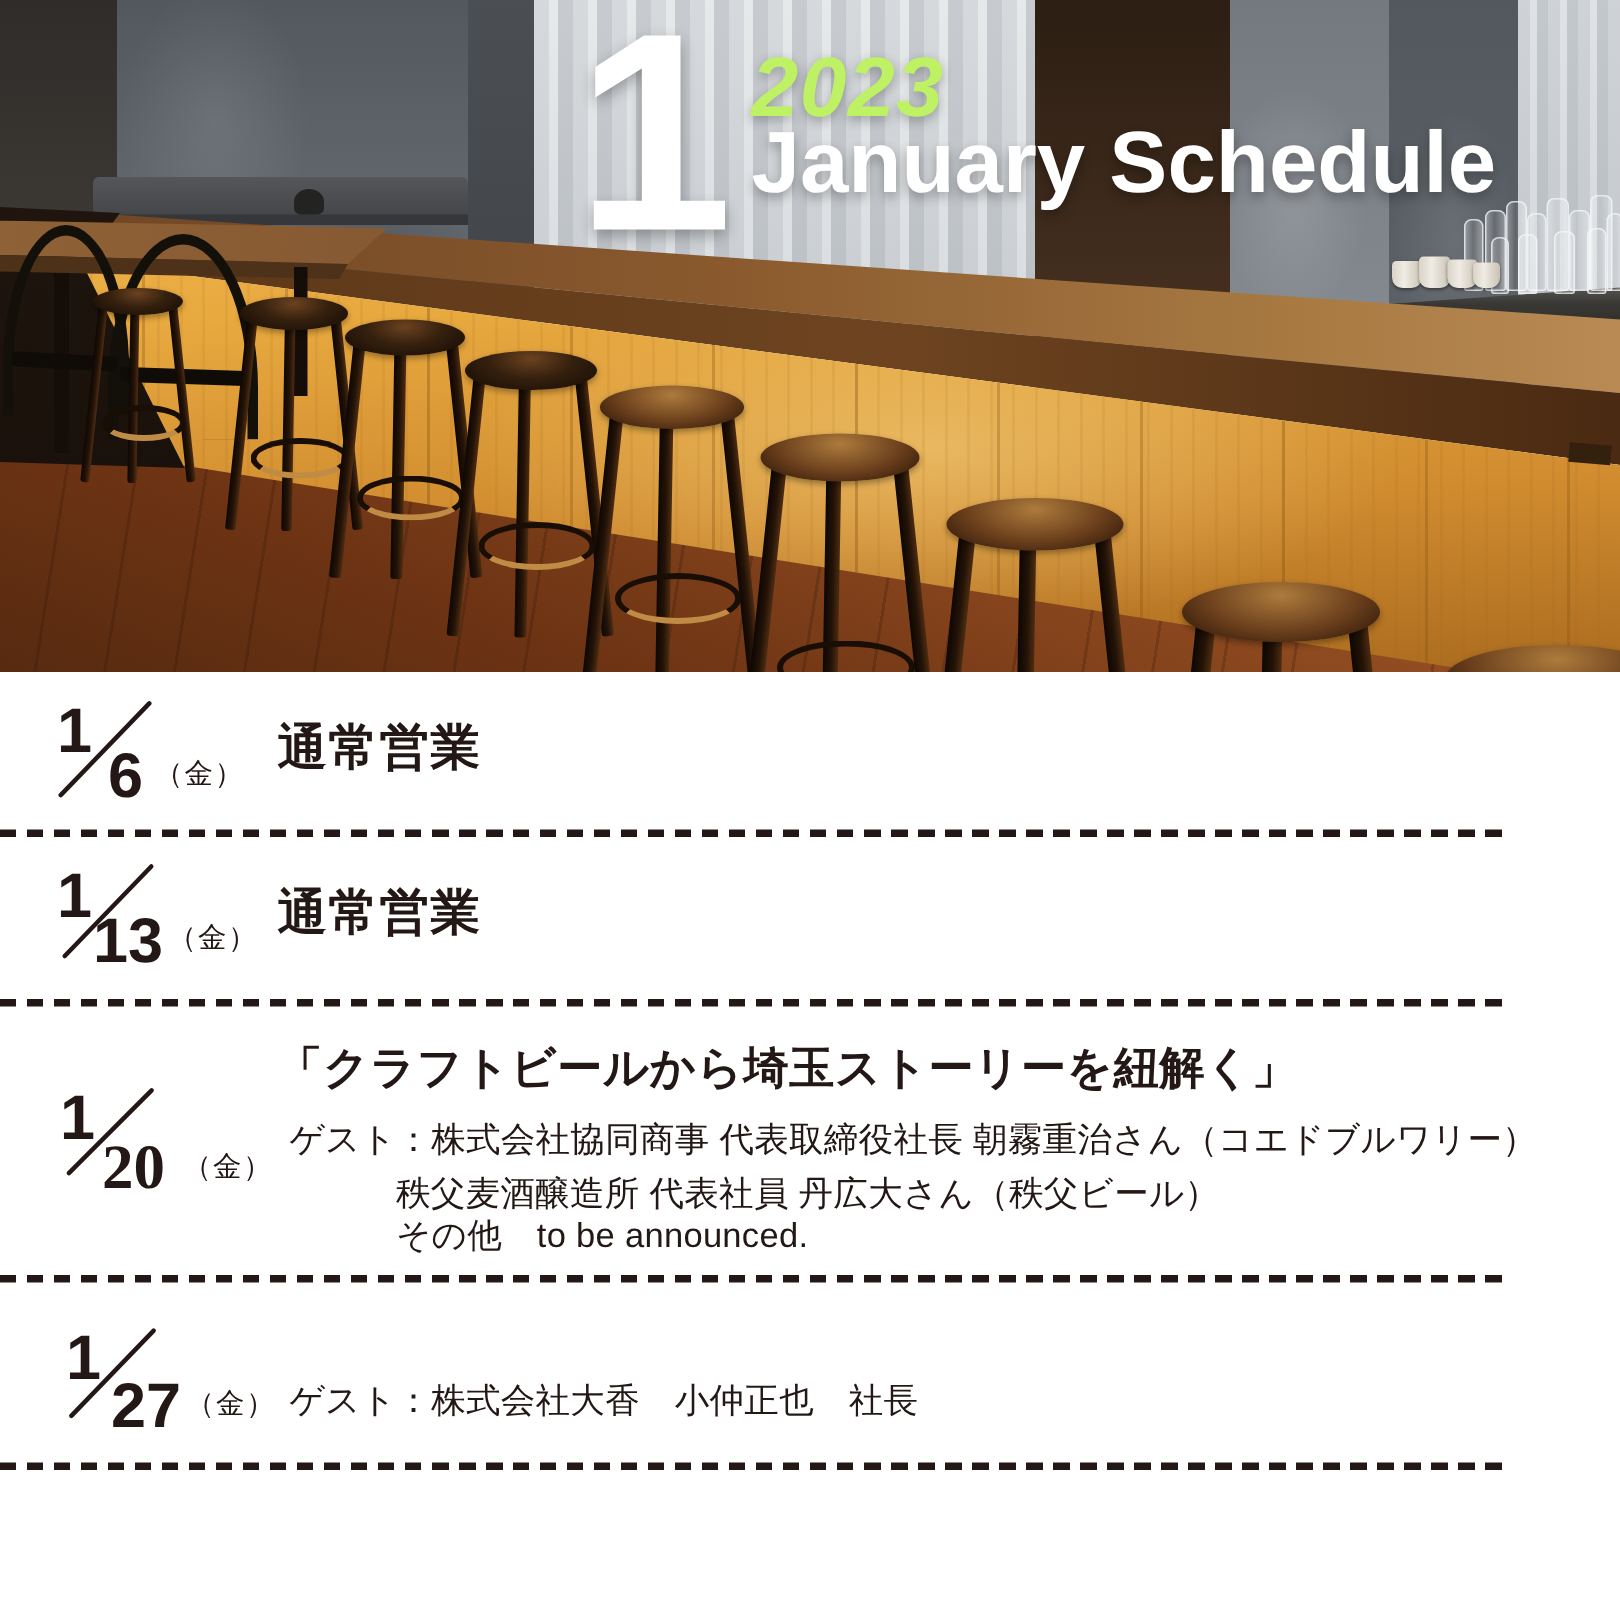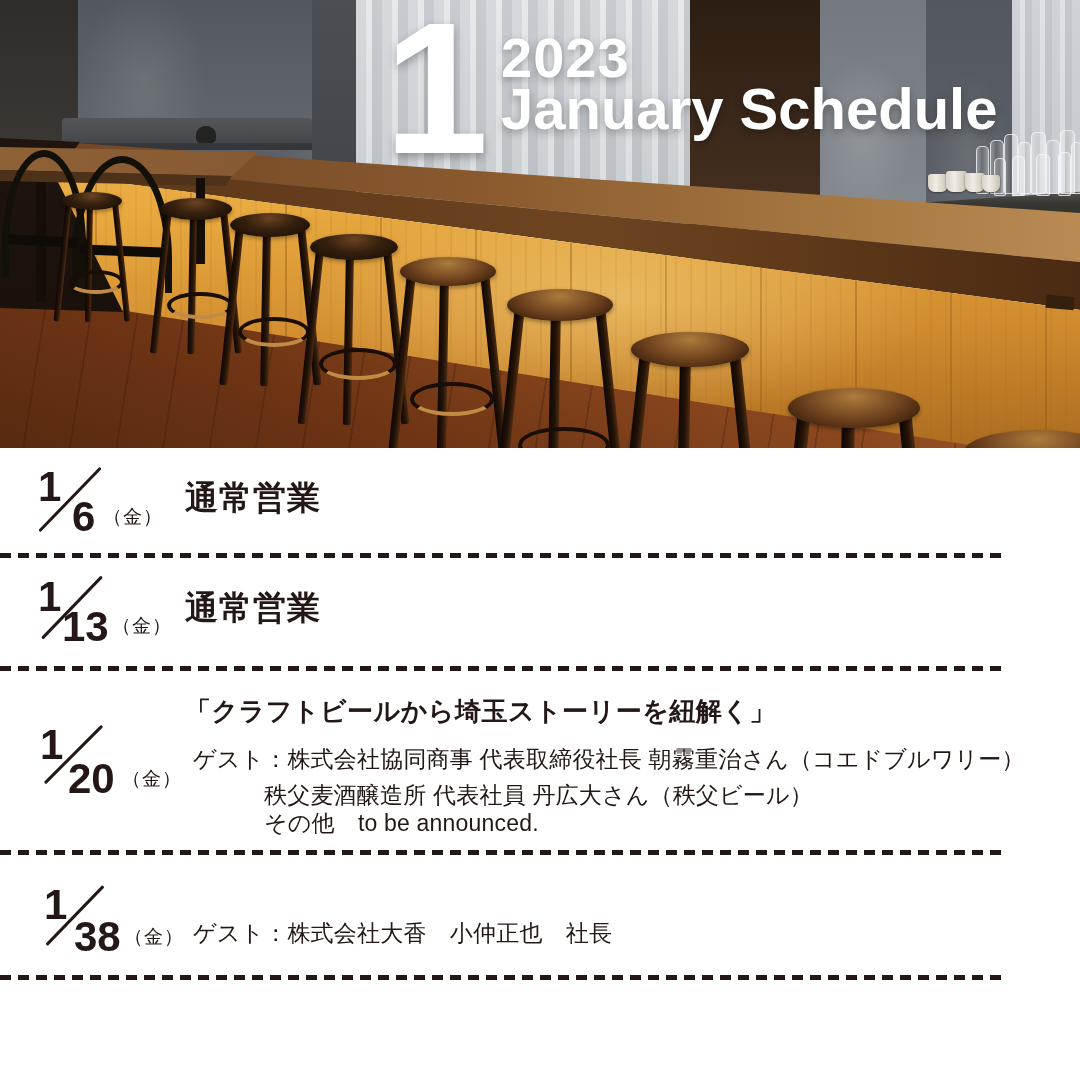--- a/index.html
+++ b/index.html
@@ -77,31 +77,31 @@
   .chair{border:7px solid #121008;border-bottom:none;border-radius:50% 50% 0 0/75% 75% 0 0;background:transparent;}
   .chairseat{background:#0f0c08;border-radius:3px;}
 
   .stool-seat{border-radius:50%;}
   .stool-leg{border-radius:2px;}
   .stool-ring{border-radius:50%;background:transparent;}
 
   
   .big-one{left:384px;top:-6px;font-size:188px;font-weight:bold;color:#fff;line-height:1;
            text-shadow:0 4px 10px rgba(0,0,0,.30);}
-  .yr{left:501px;top:30px;font-size:56px;font-weight:bold;color:#ffffff;line-height:1;
-      text-shadow:0 3px 8px rgba(0,0,0,.30);letter-spacing:1px;}
+  .yr{left:501px;top:30px;font-size:56px;font-weight:bold;color:#bef264;line-height:1;
+      text-shadow:0 3px 8px rgba(0,0,0,.30);letter-spacing:1px;font-style:italic;}
   .schtitle{left:501px;top:80px;font-size:58px;font-weight:bold;color:#fff;line-height:1;
       text-shadow:0 3px 8px rgba(0,0,0,.30);}
 
   
   .dnum{font-size:42px;font-weight:bold;line-height:1;letter-spacing:0;}
   .dslash{height:3px;background:#231815;border-radius:2px;}
   .dow{font-size:19px;line-height:1;letter-spacing:1px;}
   .biz{font-size:33px;font-weight:bold;line-height:1;letter-spacing:1px;}
-  .rtitle{font-size:26px;font-weight:bold;line-height:1;letter-spacing:0.5px;}
+  .rtitle{font-size:30px;font-weight:bold;line-height:1;letter-spacing:0.5px;}
   .guest{font-size:23px;line-height:1;letter-spacing:0.2px;white-space:nowrap;}
   .dash{left:0;width:1005px;height:5px;
         background:repeating-linear-gradient(90deg,#231815 0 11px,transparent 11px 18px);}
   .footnote{font-size:22px;font-weight:600;line-height:1;letter-spacing:0.2px;white-space:nowrap;}
 </style>
 </head>
 <body>
 
 <div class="poster">
 
@@ -213,31 +213,31 @@
   <div class="a dnum" style="left:38px;top:576px;">1</div>
   <div class="a dslash" style="left:29px;top:606px;width:86px;transform:rotate(-46deg);"></div>
   <div class="a dnum" style="left:62px;top:606px;">13</div>
   <div class="a dow" style="left:112px;top:616px;">（金）</div>
   <div class="a biz" style="left:185px;top:591px;">通常営業</div>
   <div class="a dash" style="top:666px;"></div>
 
   <div class="a rtitle" style="left:185px;top:698px;">「クラフトビールから埼玉ストーリーを紐解く」</div>
   <div class="a dnum" style="left:40px;top:724px;">1</div>
   <div class="a dslash" style="left:33px;top:753px;width:81px;transform:rotate(-45deg);"></div>
-  <div class="a dnum" style="left:68px;top:758px;">20</div>
+  <div class="a dnum" style="left:68px;top:758px;font-family:Liberation Serif, serif;">20</div>
   <div class="a dow" style="left:122px;top:769px;">（金）</div>
   <div class="a guest" style="left:193px;top:748px;">
     <span>ゲスト：</span><span>株式会社協同商事 代表取締役社長 朝霧重治さん（コエドブルワリー）</span>
   </div>
   <div class="a guest" style="left:264px;top:812px;">その他　to be announced.</div>
   <div class="a guest" style="left:264px;top:784px;">秩父麦酒醸造所 代表社員 丹広大さん（秩父ビール）</div>
   <div class="a dash" style="top:850px;"></div>
 
   <div class="a dnum" style="left:44px;top:884px;">1</div>
   <div class="a dslash" style="left:34px;top:914px;width:82px;transform:rotate(-46deg);"></div>
-  <div class="a dnum" style="left:74px;top:916px;">38</div>
+  <div class="a dnum" style="left:74px;top:916px;">27</div>
   <div class="a dow" style="left:124px;top:927px;">（金）</div>
   <div class="a guest" style="left:193px;top:922px;">
     <span>ゲスト：</span><span>株式会社大香　小仲正也　社長</span>
   </div>
   <div class="a dash" style="top:975px;"></div>
 
 </div>
 
 </body></html>

